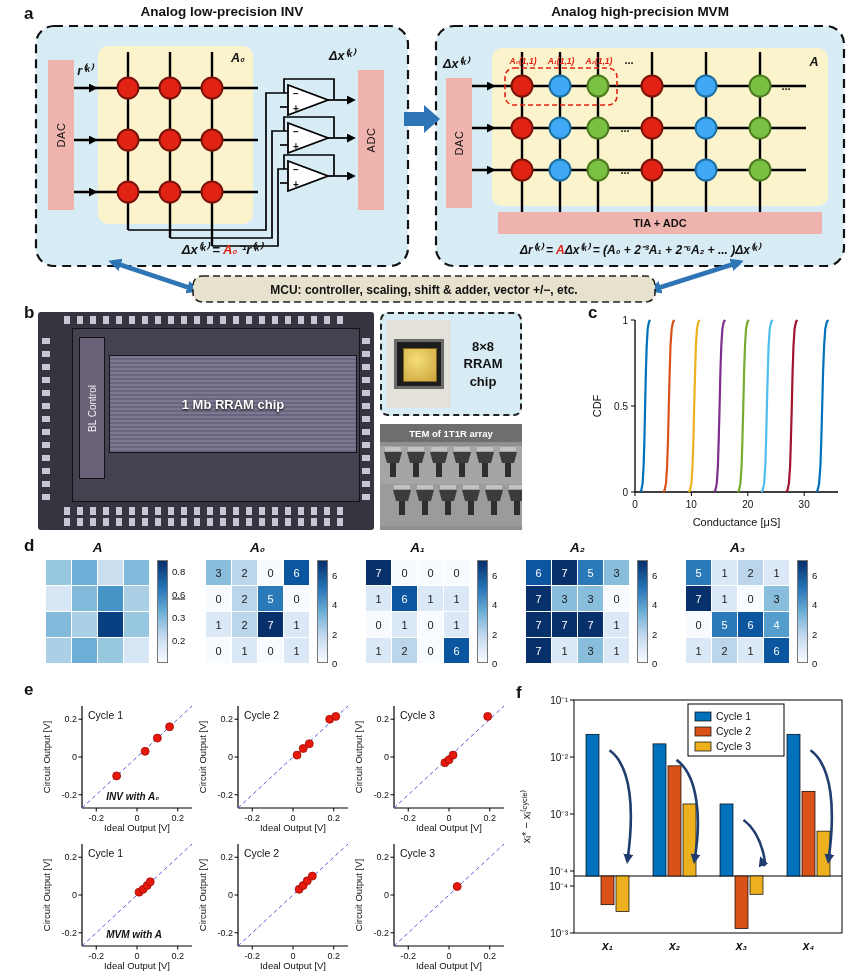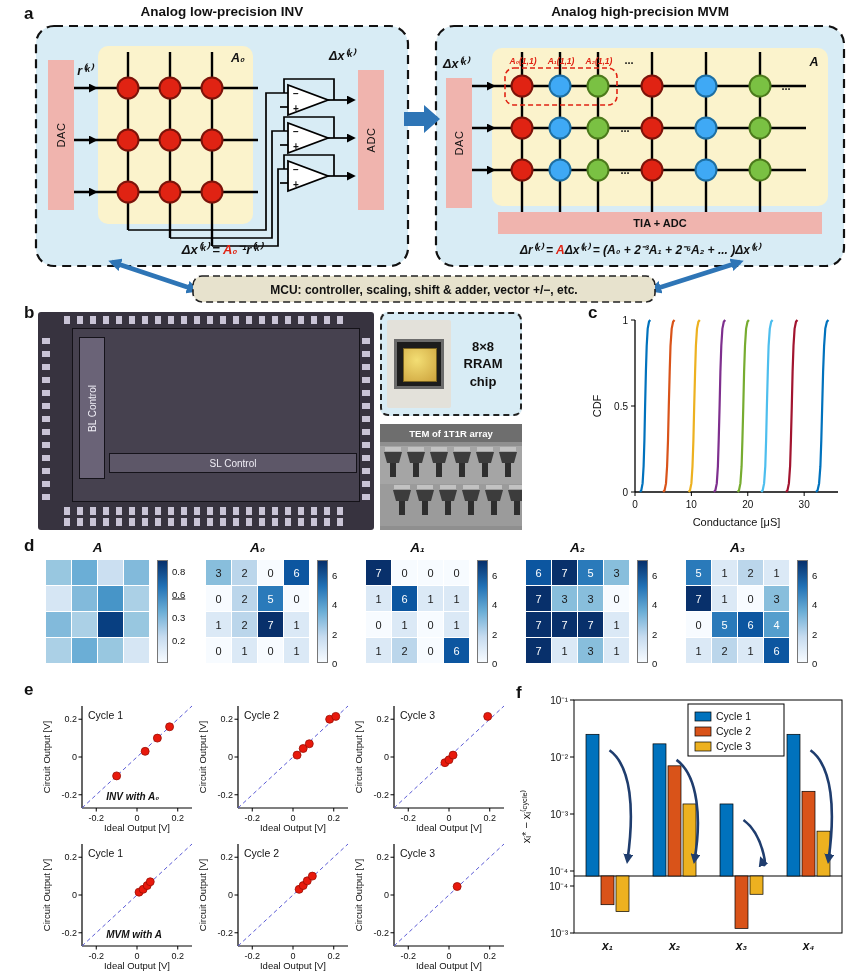--- a/index.html
+++ b/index.html
@@ -208,21 +208,23 @@
   <div class="chip">
     <div class="pads pads-t"></div>
     <div class="pads pads-b"></div>
     <div class="pads pads-b2"></div>
     <div class="pads pads-l"></div>
     <div class="pads pads-r"></div>
     <div class="die">
       <div class="blk bl">
           <span>BL Control</span>
         </div>
-      <div class="blk sl">SL Control</div>
+      <div class="blk core">
+          <span>1 Mb RRAM chip</span>
+        </div>
     </div>
   </div>
 
   <div class="array-card">
     <div class="pkg-photo">
       <div class="pkg-body">
           <div class="pkg-die"></div>
         </div>
     </div>
     <div class="array-label">

